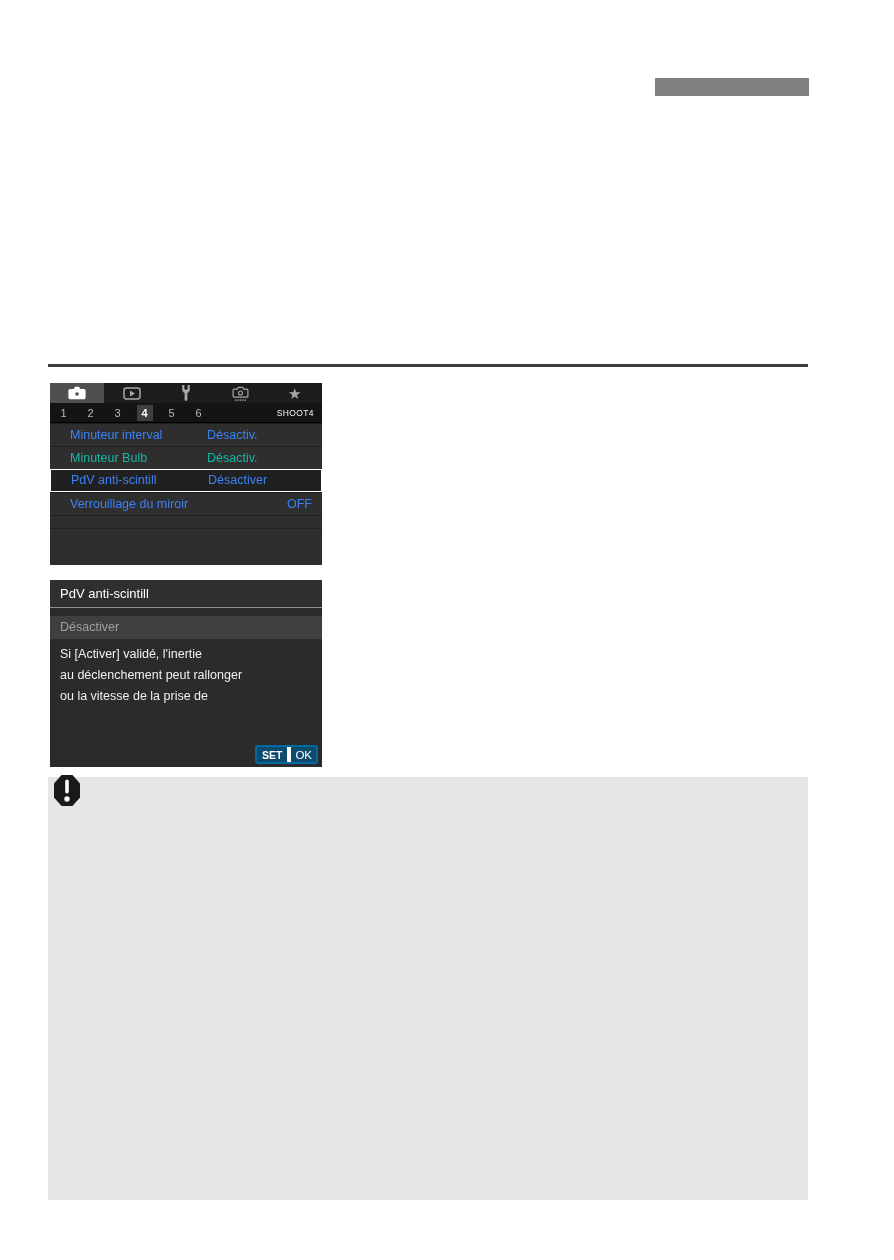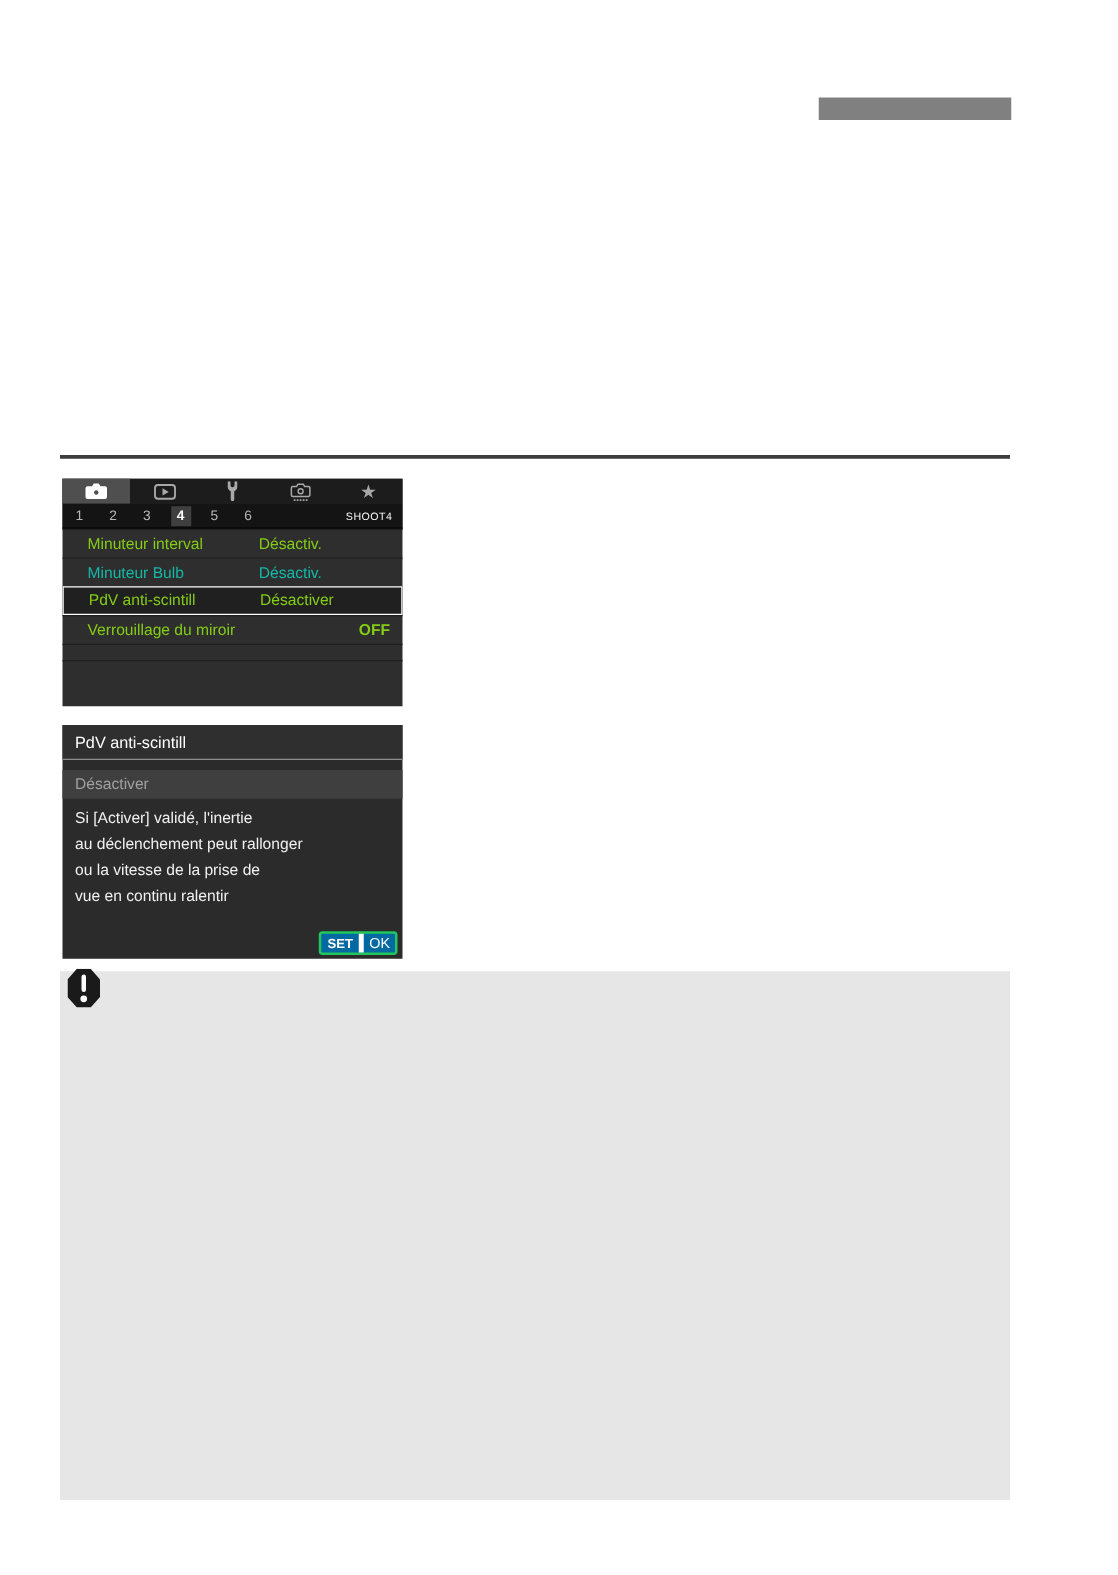--- a/index.html
+++ b/index.html
@@ -18,42 +18,42 @@
   .tabbar{height:20px;background:#1c1c1c;display:flex;}
   .tab{flex:1;display:flex;align-items:center;justify-content:center;}
   .tab.selected{background:#4f4f4f;}
   .star-glyph{color:#a8a8a8;font-size:15px;line-height:15px;}
   .pagerow{height:20px;background:#141414;display:flex;align-items:center;position:relative;
     border-bottom:1px solid #000;box-sizing:border-box;}
   .pagenum{width:27px;text-align:center;color:#b8b8b8;font-size:11px;}
   .pagenum.sel{color:#fff;}
   .pagenum.sel .numbox{display:inline-block;background:#3f3f3f;min-width:16px;height:16px;line-height:16px;font-weight:bold;}
   .page-code{position:absolute;right:8px;top:0;height:20px;line-height:20px;color:#f5f5f5;font-size:8.5px;letter-spacing:.4px;}
-  .mrow{position:relative;height:23px;line-height:23px;font-size:12.5px;color:#84cc16;
+  .mrow{position:relative;height:23px;line-height:23px;font-size:12.5px;color:#3b82f6;
     border-top:1px solid #1f1f1f;box-sizing:border-box;}
   .mrow:first-child{border-top:none;}
   .mrow .lab{position:absolute;left:20px;white-space:nowrap;}
   .mrow .val{position:absolute;left:157px;white-space:nowrap;}
-  .mrow .val.right{left:auto;right:10px;font-weight:bold;}
+  .mrow .val.right{left:auto;right:10px;font-weight:normal;}
   .mrow.disabled{color:#14b8a6;}
   .mrow.selected{background:#202020;border:1px solid #ffffff;line-height:21px;}
   .mrow.empty1{height:13px;}
   .mrow.empty2{height:14px;}
 
   
   .screen2{position:absolute;left:50px;top:580px;width:272px;height:187px;background:#2b2b2b;}
   .s2-title{height:28px;line-height:27px;padding-left:10px;color:#ffffff;font-size:13px;
     background:#2f2f2f;border-bottom:1px solid #8e8e8e;box-sizing:border-box;}
   .s2-gap{height:8px;}
   .s2-opt{height:23px;line-height:23px;padding-left:10px;font-size:12.5px;box-sizing:border-box;}
   .s2-opt.dim{background:#3f3f3f;color:#a0a0a0;}
   .s2-opt.sel{background:#161616;color:#ffffff;border:1px solid #ffffff;line-height:21px;}
   .s2-desc{padding:5px 0 0 10px;color:#f0f0f0;font-size:12.5px;line-height:21px;}
-  .set-badge{position:absolute;right:4px;bottom:3px;height:19px;border:2px solid #22c55e;
-    border-radius:3px;display:flex;align-items:stretch;background:#0369a1;box-sizing:border-box;}
+  .set-badge{position:absolute;right:4px;bottom:3px;height:19px;border:2px solid #0369a1;
+    border-radius:3px;display:flex;align-items:stretch;background:#0c4a6e;box-sizing:border-box;}
   .set-label{font-weight:bold;font-size:10.5px;color:#ffffff;padding:0 5px;display:flex;align-items:center;}
   .set-sep{width:4px;background:#ffffff;}
   .ok-label{font-size:11.5px;color:#ffffff;padding:0 4px;display:flex;align-items:center;}
 </style>
 </head>
 <body>
 
 <div class="header-bar"></div>
 
 <div class="h-rule"></div>
@@ -126,21 +126,20 @@
 </div>
 
 <div class="screen2">
   <div class="s2-title">PdV anti-scintill</div>
   <div class="s2-gap"></div>
   <div class="s2-opt dim">Désactiver</div>
   <div class="s2-desc">
     <div>Si [Activer] validé, l'inertie</div>
     <div>au déclenchement peut rallonger</div>
     <div>ou la vitesse de la prise de</div>
-    <div>vue en continu ralentir</div>
   </div>
   <div class="set-badge">
     <span class="set-label">SET</span>
     <span class="set-sep"></span>
     <span class="ok-label">OK</span>
   </div>
 </div>
 
 <div class="warning-box">
   <svg class="warning-icon" viewBox="0 0 26 31">

